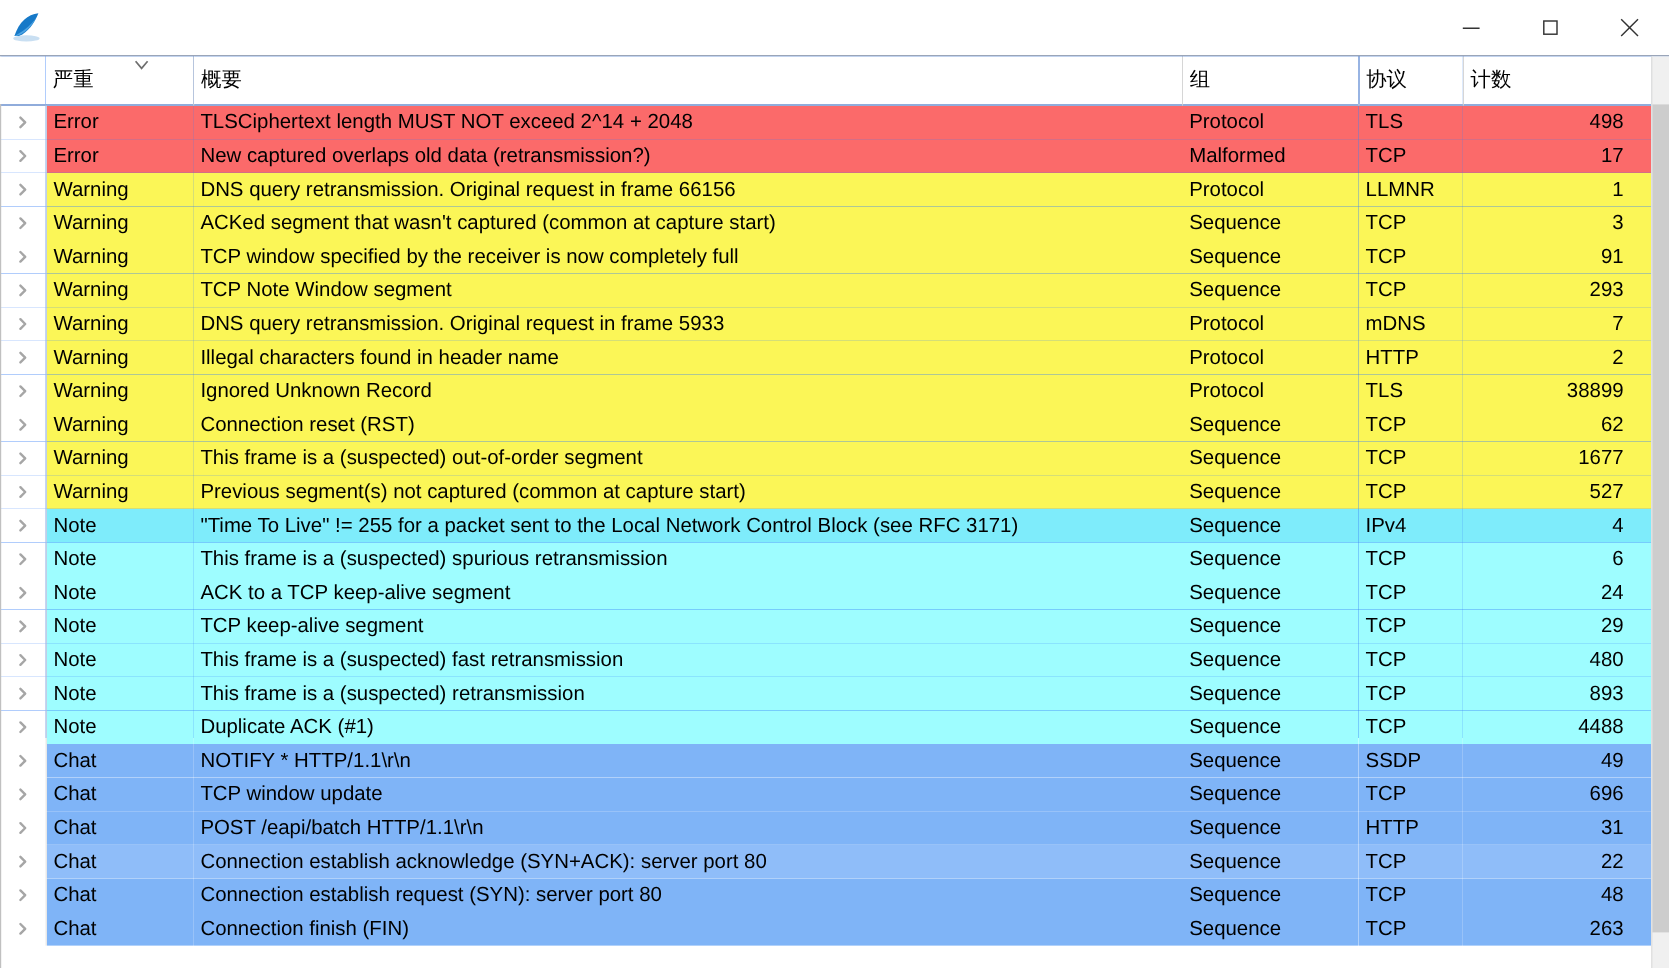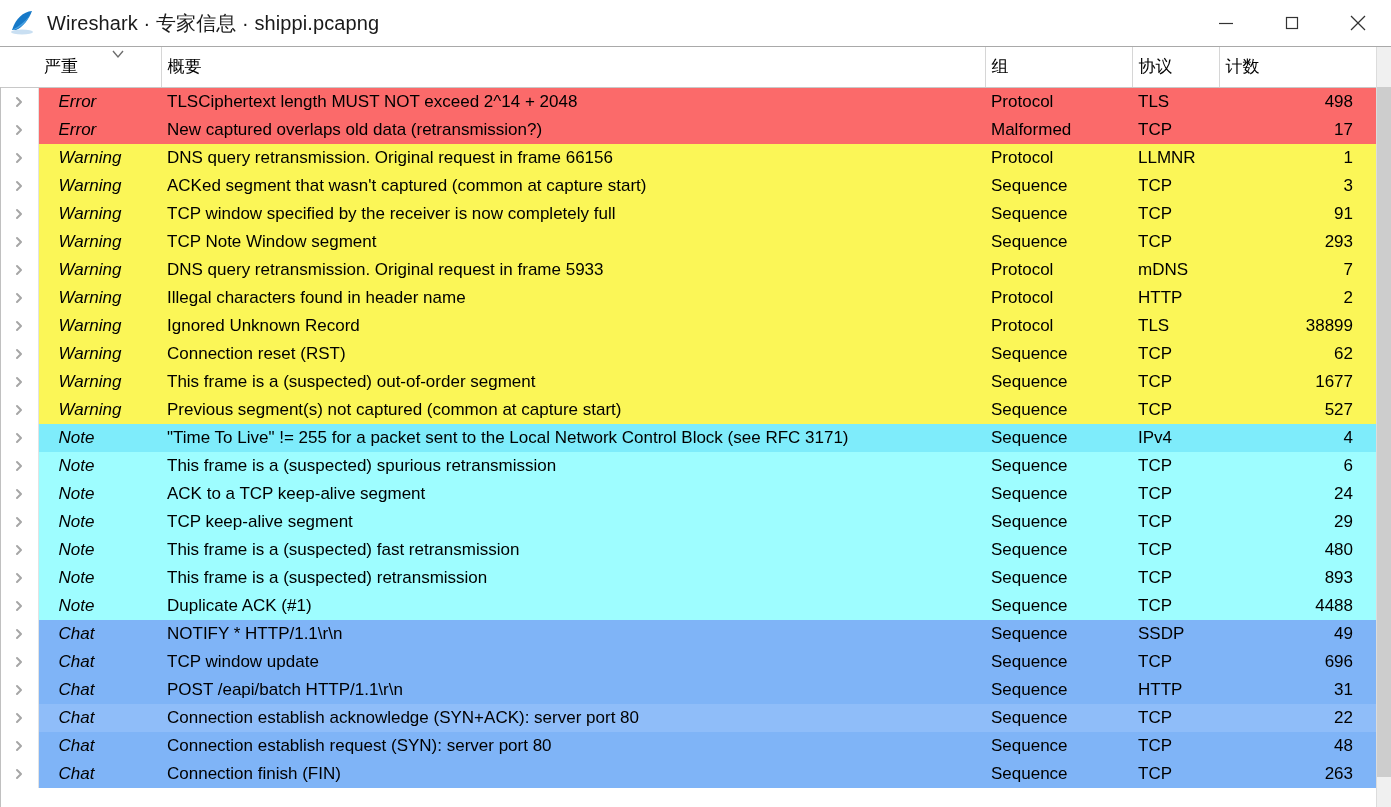--- a/index.html
+++ b/index.html
@@ -107,21 +107,21 @@
     font-size: 17px;
     line-height: 28px;
   }
   td.cell-exp {
     background: #ffffff;
     border-right: 1px solid #e3e3e3;
     text-align: center;
     padding: 0;
   }
   td.cell-exp svg { display: inline-block; vertical-align: middle; }
-  td.cell-sev { padding-left: 20px; font-style: italic; }
+  td.cell-sev { padding-left: 6px; }
   td.cell-sum { padding-left: 6px; margin-left: 19px; }
   td.cell-grp { padding-left: 6px; margin-left: 40px; }
   td.cell-pro { padding-left: 6px; }
   td.cell-cnt { padding-right: 23px; text-align: right; }
   td.cell-sb  { background: #f0f0f0; padding: 0; }
 
   
   tr.sev-error   td:not(.cell-exp):not(.cell-sb) { background: #fb6a6a; }
   tr.sev-warning td:not(.cell-exp):not(.cell-sb) { background: #fbf657; }
   tr.sev-note    td:not(.cell-exp):not(.cell-sb) { background: #9efdff; }
@@ -168,21 +168,20 @@
 <body>
 
 <div class="titlebar">
   <div class="app-icon">
     <svg width="28" height="28" viewBox="0 0 28 28">
       <path d="M3 21 C7 9 14 3 23 2 C20 10 14 18 7 21 Z" fill="#1679c8"></path>
       <path d="M3 21 C9 18 16 13 21 6 C17 14 11 19 5 21 Z" fill="#4ba3e3"></path>
       <ellipse cx="13" cy="23" rx="11" ry="2.6" fill="#c9dff2"></ellipse>
     </svg>
   </div>
-  <div class="title-text">Wireshark · 专家信息 · shippi.pcapng</div>
 
   <div class="win-controls">
     <div class="win-btn">
       <svg width="20" height="20" viewBox="0 0 20 20">
         <line x1="3" y1="10.5" x2="17" y2="10.5" stroke="#333" stroke-width="1.2"></line>
       </svg>
     </div>
     <div class="win-btn">
       <svg width="20" height="20" viewBox="0 0 20 20">
         <rect x="4.5" y="4.5" width="11" height="11" fill="none" stroke="#333" stroke-width="1.2"></rect>

